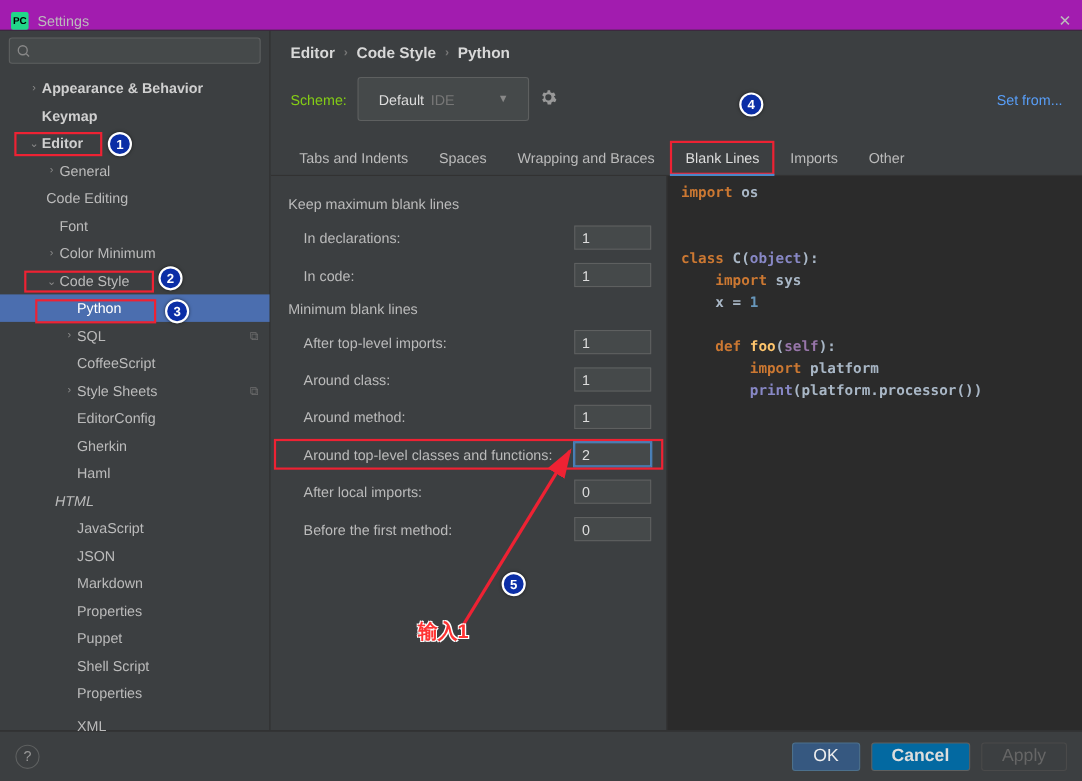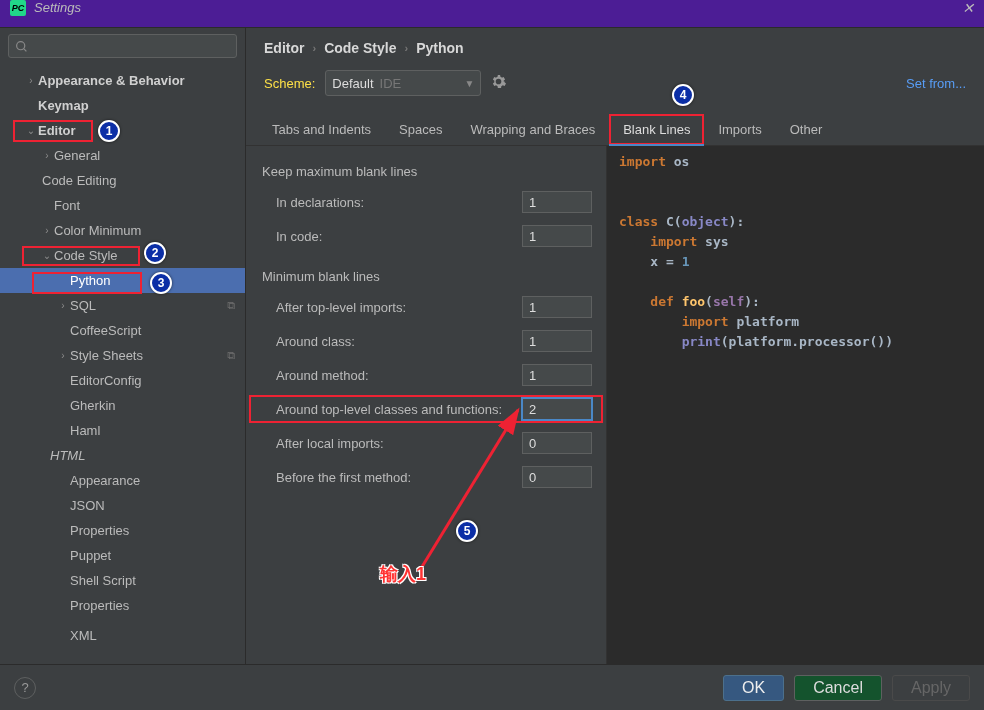--- a/index.html
+++ b/index.html
@@ -1,19 +1,19 @@
 <!DOCTYPE html>
 <html><head>
 <meta charset="utf-8">
 <style>
 * { margin: 0; padding: 0; box-sizing: border-box; }
 html, body { width: 984px; height: 710px; background: #3c3f41; color: #bbb; font-family: "Segoe UI", Arial, sans-serif; font-size: 13px; overflow: hidden; }
 
 .window { width: 984px; height: 710px; display: flex; flex-direction: column; background: #3c3f41; }
-.titlebar { height: 28px; display: flex; align-items: flex-start; padding: 0 10px; background: #4c1d95; border-bottom: 1px solid #2b2b2b; font-style: italic; }
+.titlebar { height: 28px; display: flex; align-items: flex-end; padding: 0 10px; background: #a21caf; border-bottom: 1px solid #2b2b2b; }
 .titlebar .logo { width: 16px; height: 16px; background: #21d789; border-radius: 2px; margin-right: 8px; position: relative; display: flex; align-items: center; justify-content: center; font-size: 9px; font-weight: bold; color: #000; }
 .titlebar .title { color: #bbb; }
 .titlebar .close { margin-left: auto; color: #bbb; font-size: 14px; cursor: pointer; }
 
 .body { display: flex; flex: 1; overflow: hidden; }
 
 .sidebar { width: 246px; background: #3c3f41; display: flex; flex-direction: column; border-right: 1px solid #2b2b2b; }
 .search-wrap { padding: 6px 8px; }
 .search { width: 100%; background: #45494a; border: 1px solid #5e6060; border-radius: 3px; height: 24px; color: #bbb; padding: 0 6px; display: flex; align-items: center; }
 .search svg { width: 13px; height: 13px; stroke: #888; }
@@ -28,22 +28,22 @@
 .tree-item .arrow { width: 14px; display: inline-flex; justify-content: center; color: #8a8a8a; font-size: 10px; }
 .tree-item .arrow.none { visibility: hidden; }
 .tree-item .label { flex: 1; }
 .tree-item .copy-icon { color: #6e6e6e; font-size: 11px; }
 .tree-item.bold .label { font-weight: 600; color: #d0d0d0; }
 
 .main { flex: 1; display: flex; flex-direction: column; background: #3c3f41; overflow: hidden; }
 .crumbs { padding: 12px 18px 8px; color: #d8d8d8; font-weight: 600; font-size: 14px; display: flex; align-items: center; gap: 8px; }
 .crumbs .sep { color: #777; font-size: 11px; }
 .scheme-row { display: flex; align-items: center; padding: 6px 18px 10px; gap: 10px; }
-.scheme-row .lbl { color: #fde047; }
-.scheme-select { background: #45494a; border: 1px solid #5e6060; border-radius: 3px; color: #ddd; height: 26px; width: 156px; padding: 0 6px; display: flex; align-items: center; }
+.scheme-row .lbl { color: #84cc16; }
+.scheme-select { background: #45494a; border: 1px solid #5e6060; border-radius: 3px; color: #ddd; height: 40px; width: 156px; padding: 0 18px; display: flex; align-items: center; }
 .scheme-select .ide { color: #777; margin-left: 6px; }
 .scheme-select .sarrow { margin-left: auto; color: #888; font-size: 10px; }
 .gear { color: #999; cursor: pointer; }
 .set-from { margin-left: auto; color: #589df6; cursor: pointer; }
 
 .tabs { display: flex; border-bottom: 1px solid #323232; padding: 0 12px; margin-top: 8px; }
 .tab { padding: 8px 14px; color: #bbb; cursor: pointer; position: relative; }
 .tab.active { color: #ddd; }
 .tab.active::after { content: ""; position: absolute; left: 0; right: 0; bottom: -1px; height: 2px; background: #4a88c7; }
 .tab.highlighted { outline: 2px solid #e23; outline-offset: -2px; }
@@ -61,21 +61,21 @@
 .kw { color: #cc7832; }
 .str { color: #9876aa; }
 .num { color: #6897bb; }
 .fn { color: #ffc66d; }
 .bn { color: #8888c6; }
 
 .footer { height: 46px; border-top: 1px solid #2b2b2b; display: flex; align-items: center; padding: 0 14px; gap: 10px; background: #3c3f41; }
 .footer .help { width: 22px; height: 22px; border: 1px solid #5e6060; border-radius: 50%; display: flex; align-items: center; justify-content: center; color: #999; cursor: pointer; }
 .btn { height: 26px; padding: 0 18px; border-radius: 3px; display: flex; align-items: center; cursor: pointer; font-size: 16px; }
 .btn-primary { background: #365880; color: #eee; border: 1px solid #4c708c; }
-.btn-secondary { background: #14532d; color: #ddd; border: 1px solid #5e6060; }
+.btn-secondary { background: #0369a1; color: #ddd; border: 1px solid #5e6060; font-weight: bold; }
 .btn-disabled { background: transparent; color: #666; border: 1px solid #4a4a4a; }
 
 
 .badge { position: absolute; width: 22px; height: 22px; border-radius: 50%; background: #0b2ea6; border: 2px solid #fff; color: #fff; display: flex; align-items: center; justify-content: center; font-weight: 700; font-size: 12px; z-index: 50; box-shadow: 0 0 3px rgba(0,0,0,.6); }
 .annotation-layer { position: absolute; inset: 0; pointer-events: none; }
 .red-box { position: absolute; border: 2px solid #e23; z-index: 40; }
 .anno-text { position: absolute; color: #f33; font-weight: 700; font-size: 18px; text-shadow: 1px 1px 0 #fff, -1px -1px 0 #fff, 1px -1px 0 #fff, -1px 1px 0 #fff; z-index: 50; }
 svg.arrow-svg { position: absolute; z-index: 45; }
 </style>
 </head>
@@ -162,25 +162,29 @@
           <div class="tree-item" style="padding-left: 56px;">
             <span class="arrow none">›</span>
             <span class="label">Haml</span>
           </div>
           <div class="tree-item" style="padding-left: 36px; font-style: italic;">
             <span class="arrow none">›</span>
             <span class="label">HTML</span>
           </div>
           <div class="tree-item" style="padding-left: 56px;">
             <span class="arrow none">›</span>
-            <span class="label">Appearance</span>
+            <span class="label">JavaScript</span>
           </div>
           <div class="tree-item" style="padding-left: 56px;">
             <span class="arrow none">›</span>
             <span class="label">JSON</span>
+          </div>
+          <div class="tree-item" style="padding-left: 56px;">
+            <span class="arrow none">›</span>
+            <span class="label">Markdown</span>
           </div>
           <div class="tree-item" style="padding-left: 56px;">
             <span class="arrow none">›</span>
             <span class="label">Properties</span>
           </div>
           <div class="tree-item" style="padding-left: 56px;">
             <span class="arrow none">›</span>
             <span class="label">Puppet</span>
           </div>
           <div class="tree-item" style="padding-left: 56px;">
@@ -237,21 +241,21 @@
           <div class="section-head">Keep maximum blank lines</div>
           <div class="form-row">
             <span class="flabel">In declarations:</span>
             <div class="numbox">1</div>
           </div>
           <div class="form-row">
             <span class="flabel">In code:</span>
             <div class="numbox">1</div>
           </div>
 
-          <div class="section-head" style="margin-top:10px">Minimum blank lines</div>
+          <div class="section-head" style="">Minimum blank lines</div>
           <div class="form-row">
             <span class="flabel">After top-level imports:</span>
             <div class="numbox">1</div>
           </div>
           <div class="form-row">
             <span class="flabel">Around class:</span>
             <div class="numbox">1</div>
           </div>
           <div class="form-row">
             <span class="flabel">Around method:</span>

